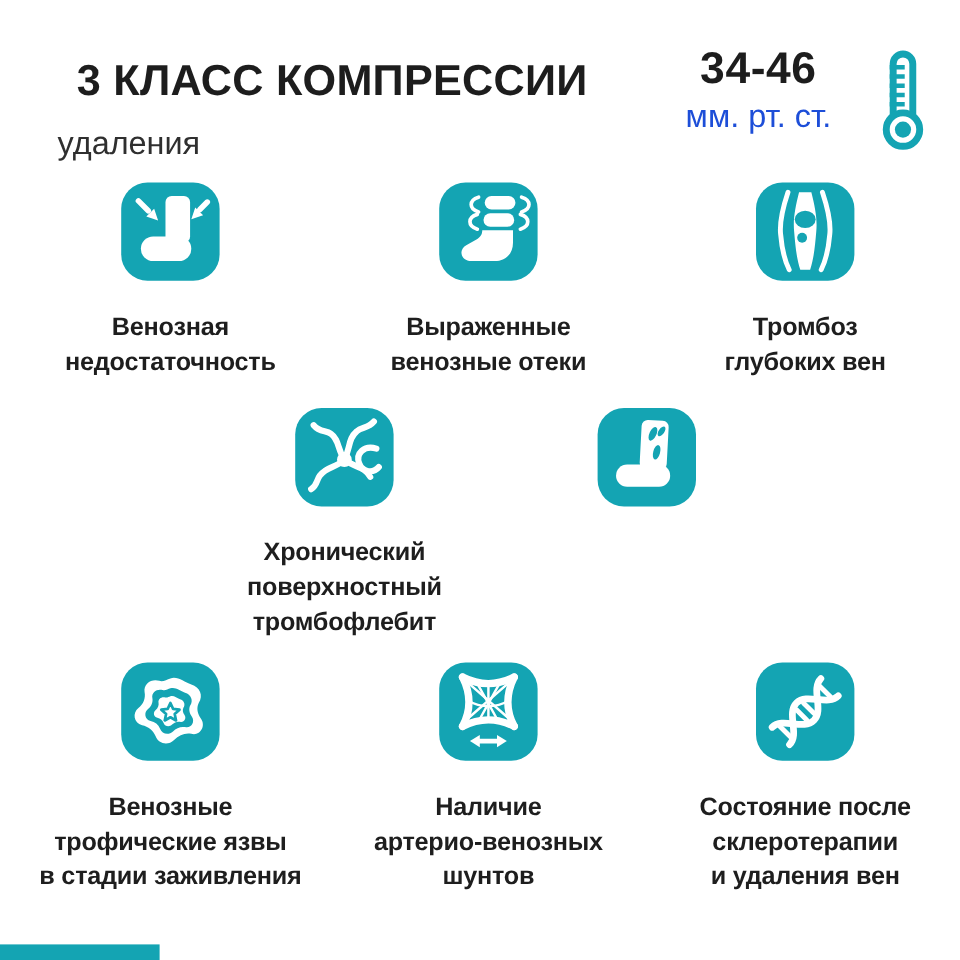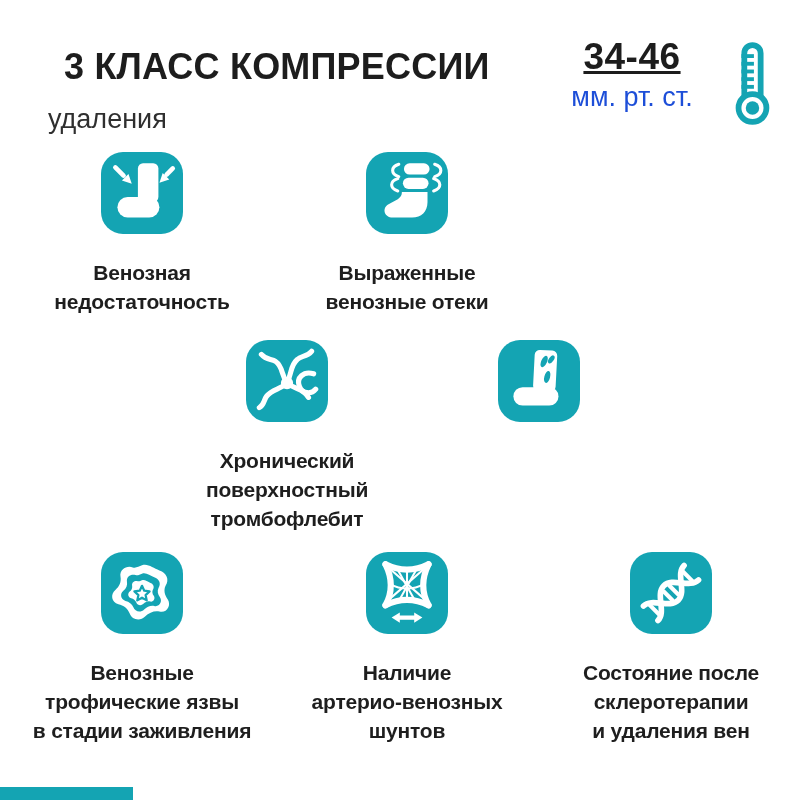--- a/index.html
+++ b/index.html
@@ -12,21 +12,21 @@
   .page{position:absolute;inset:0;}
 
   
   .title-block{position:absolute;left:48px;top:30px;}
   .page-title{
     margin:16px;font-size:36px;font-weight:bold;color:#1d1d1d;letter-spacing:.2px;
   }
   .subtitle{margin-top:7px;font-size:27px;color:#2f2f2f;}
 
   .pressure-text{position:absolute;left:558px;top:36px;width:148px;text-align:center;}
-  .pressure-value{font-size:37px;font-weight:bold;color:#1d1d1d;letter-spacing:.5px;text-decoration:underline;}
+  .pressure-value{font-size:37px;font-weight:bold;color:#1d1d1d;letter-spacing:.5px;}
   .pressure-unit{font-size:27px;color:#1d4ed8;margin-top:4px;white-space:nowrap;}
   .thermo{position:absolute;left:727px;top:40px;width:50px;height:86px;}
   .thermo svg{width:100%;height:100%;display:block;}
 
   
   .cell{position:absolute;width:252px;transform:translateX(-50%);text-align:center;}
   .tile{
     width:82px;height:82px;border-radius:22px;background:var(--accent);
     margin:0 auto;position:relative;
   }
@@ -97,20 +97,33 @@
           <path d="M31,26 c-8,2.5 -8,9.5 0,12"></path>
           <path d="M67,12 c8,2.5 8,9.5 0,12"></path>
           <path d="M66,26 c8,2.5 8,9.5 0,12"></path>
         </g>
       </svg>
     </div>
     <div class="label">Выраженные
 венозные отеки</div>
   </div>
 
+  <div class="cell pos3">
+    <div class="tile">
+      <svg viewBox="0 0 80 80">
+        <path d="M26,8 C22,20 19,32 20,42 C21,54 23,63 27,71" stroke="#fff" stroke-width="4" fill="none" stroke-linecap="round"></path>
+        <path d="M54,8 C58,20 61,32 60,42 C59,54 57,63 53,71" stroke="#fff" stroke-width="4" fill="none" stroke-linecap="round"></path>
+        <path d="M35,8 C32,20 30,30 31,40 C32,52 33,62 36,71 L44,71 C47,62 48,52 49,40 C50,30 48,20 45,8 Z" fill="#fff"></path>
+        <ellipse cx="40" cy="30" rx="8.5" ry="7" fill="var(--accent)"></ellipse>
+        <circle cx="37.5" cy="45" r="4" fill="var(--accent)"></circle>
+      </svg>
+    </div>
+    <div class="label">Тромбоз
+глубоких вен</div>
+  </div>
 
   <div class="cell pos4">
     <div class="tile">
       <svg viewBox="0 0 80 80">
         <g fill="none" stroke="#fff" stroke-width="5" stroke-linecap="round">
           <path d="M40,42 C34,33 36,26 29,21 C25,18 20,20 15,14"></path>
           <path d="M40,42 C45,32 43,25 50,19 C54,15 59,17 64,11"></path>
           <path d="M40,42 C33,49 26,47 20,55 C17,59 18,63 13,66"></path>
           <path d="M40,42 C49,49 56,47 61,56"></path>
           <path d="M66,33 C56,30 49,37 52,45 C55,53 64,53 68,48"></path>

